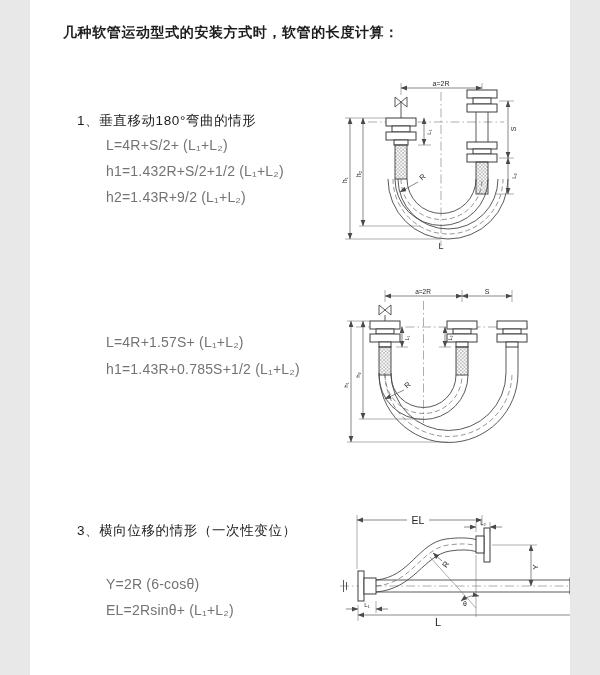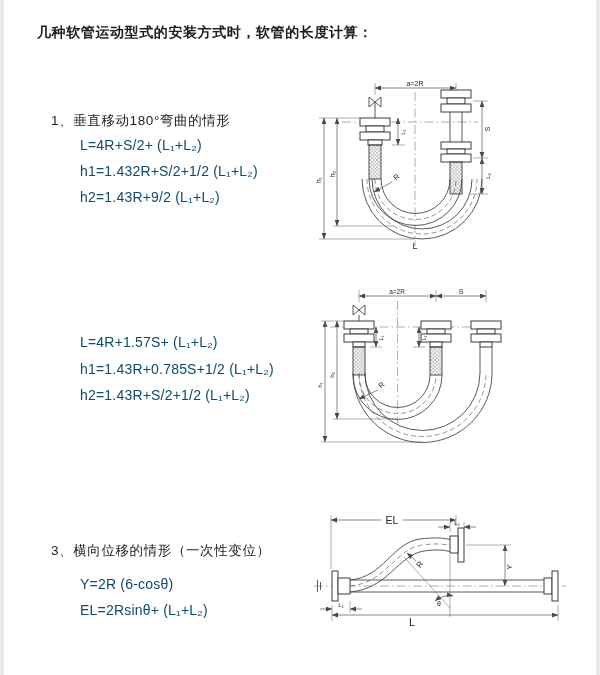--- a/index.html
+++ b/index.html
@@ -1,23 +1,23 @@
 <!DOCTYPE html>
 <html><head>
 <meta charset="utf-8">
 <style>
   html,body{margin:0;padding:0;background:#e8e8e8;}
   .page{
-    position:relative;width:592px;height:675px;background:#ffffff;
+    position:relative;width:540px;height:675px;background:#ffffff;
     font-family:"Liberation Sans","DejaVu Sans",sans-serif;color:#1d1d1d;
     overflow:hidden;margin:0 auto;
   }
   .title{position:absolute;left:33px;top:24px;font-size:14px;font-weight:700;letter-spacing:.6px;}
   .heading{position:absolute;left:47px;font-size:13.5px;font-weight:400;letter-spacing:.6px;}
-  .formula{position:absolute;left:76px;font-size:14px;letter-spacing:.2px;color:#0c4a6e;}
+  .formula{position:absolute;left:76px;font-size:14px;letter-spacing:.2px;color:#737373;}
   .dia{position:absolute;}
   .dia text{font-family:"Liberation Sans","DejaVu Sans",sans-serif;fill:#262626;}
   .ln2{stroke:#474747;stroke-width:.9;fill:none;}
   .fl{fill:#ffffff;stroke:#3d3d3d;stroke-width:1;}
   .brd{stroke:#3d3d3d;stroke-width:.9;}
   .dim{stroke:#565656;stroke-width:.7;fill:none;}
   .ext{stroke:#6a6a6a;stroke-width:.55;fill:none;}
   .cl{stroke:#757575;stroke-width:.6;fill:none;stroke-dasharray:9 3 1.5 3;}
   .hd{stroke:#4d4d4d;stroke-width:.6;fill:none;stroke-dasharray:5 3;}
 </style>
@@ -108,21 +108,20 @@
     </g>
     <g>
       <path class="dim" d="M78,106 L60,116" marker-end="url(#d1a)"></path>
       <text x="84" y="103" font-size="7.5" text-anchor="middle" transform="rotate(-40 84 103)">R</text>
     </g>
     <text x="101" y="173" font-size="9" text-anchor="middle">L</text>
   </svg>
 
   <div class="formula" style="top:334px">L=4R+1.57S+ (L₁+L₂)</div>
   <div class="formula" style="top:361px">h1=1.43R+0.785S+1/2 (L₁+L₂)</div>
-  <div class="formula" style="top:387px">h2=1.43R+S/2+1/2 (L₁+L₂)</div>
 
   <svg class="dia" style="left:312px;top:283px" width="190" height="170" viewBox="0 0 190 170">
     <defs>
       <marker id="d2a" markerWidth="8" markerHeight="6" refX="6.3" refY="2.5" orient="auto-start-reverse" markerUnits="userSpaceOnUse">
         <path d="M0,0 L6.5,2.5 L0,5 Z" fill="#4a4a4a"></path>
       </marker>
       <pattern id="d2h" width="3.5" height="3.5" patternUnits="userSpaceOnUse">
         <path d="M0,0 L3.5,3.5 M3.5,0 L0,3.5" stroke="#8d8d8d" stroke-width="0.5"></path>
       </pattern>
     </defs>
@@ -190,21 +189,21 @@
       <path class="ext" d="M97,64 H109"></path>
       <path class="dim" d="M103,44 V64" marker-start="url(#d2a)" marker-end="url(#d2a)"></path>
       <text x="109.5" y="55" font-size="5.5" text-anchor="middle" transform="rotate(-90 109.5 55)">L₂</text>
     </g>
     <g>
       <path class="dim" d="M62,107 L43,116" marker-end="url(#d2a)"></path>
       <text x="67" y="104" font-size="7.5" text-anchor="middle" transform="rotate(-40 67 104)">R</text>
     </g>
   </svg>
 
-  <div class="heading" style="top:542px">3、横向位移的情形（一次性变位）</div>
+  <div class="heading" style="top:522px">3、横向位移的情形（一次性变位）</div>
   <div class="formula" style="top:576px">Y=2R (6-cosθ)</div>
   <div class="formula" style="top:602px">EL=2Rsinθ+ (L₁+L₂)</div>
 
   <svg class="dia" style="left:300px;top:505px" width="300" height="130" viewBox="0 0 300 130">
     <defs>
       <marker id="d3a" markerWidth="8" markerHeight="6" refX="6.3" refY="2.5" orient="auto-start-reverse" markerUnits="userSpaceOnUse">
         <path d="M0,0 L6.5,2.5 L0,5 Z" fill="#4a4a4a"></path>
       </marker>
     </defs>
     <g>

